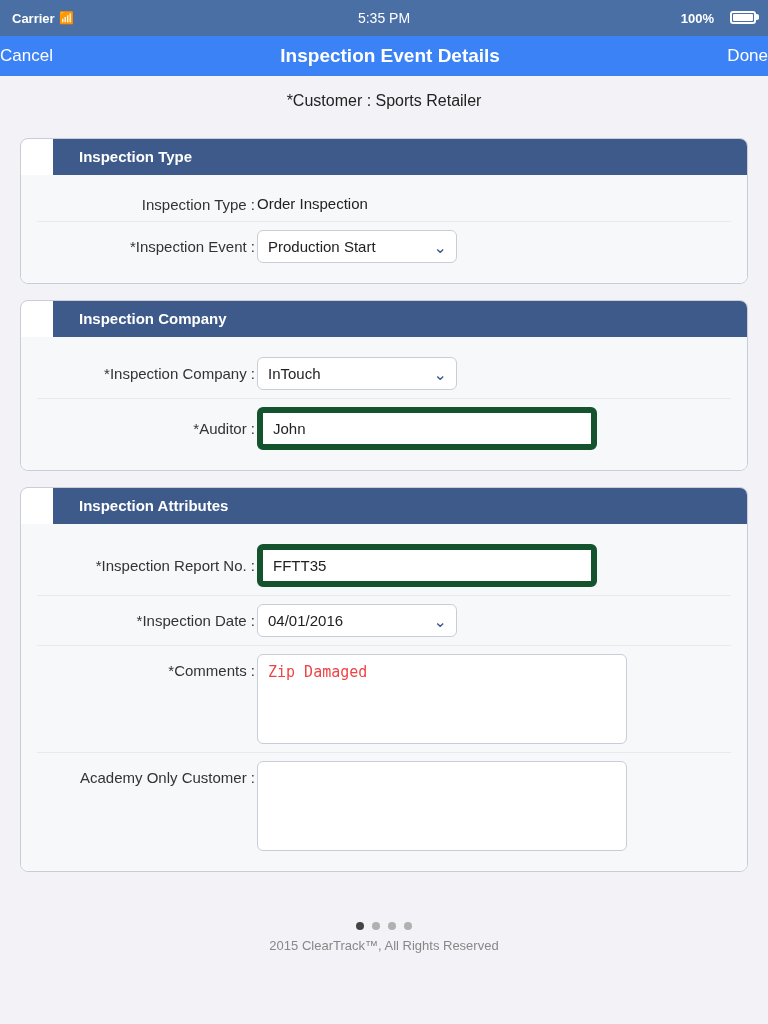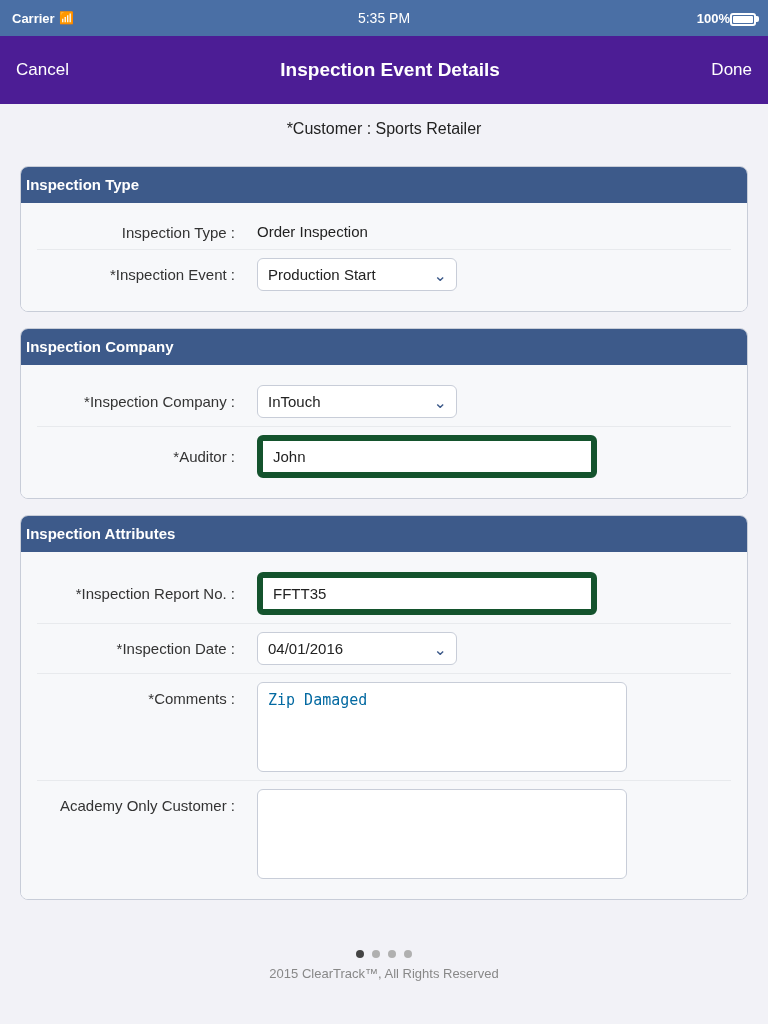--- a/index.html
+++ b/index.html
@@ -19,34 +19,34 @@
       height: 36px;
       display: flex;
       align-items: center;
       justify-content: space-between;
       padding: 0 12px;
       color: #fff;
       font-size: 13px;
       font-weight: 600;
     }
     .status-bar-left { display: flex; align-items: center; gap: 5px; }
-    .status-bar-right { display: flex; align-items: flex-end; gap: 0; }
+    .status-bar-right { display: flex; align-items: flex-start; gap: 16px; }
     .battery-icon { width: 26px; height: 13px; border: 2px solid #fff; border-radius: 3px; position: relative; display: inline-flex; align-items: center; padding: 1px; }
     .battery-icon::after { content: ''; position: absolute; right: -5px; top: 50%; transform: translateY(-50%); width: 3px; height: 6px; background: #fff; border-radius: 0 2px 2px 0; }
     .battery-fill { background: #fff; height: 100%; width: 100%; border-radius: 1px; }
     .wifi-icon { font-size: 12px; }
 
     
     .nav-bar {
-      background: #4c1d95;
-      height: 68px;
+      background: #3b82f6;
+      height: 40px;
       display: flex;
       align-items: center;
       justify-content: space-between;
-      padding: 0 16px;
+      padding: 0 0;
     }
     .nav-cancel, .nav-done {
       color: #fff;
       font-size: 17px;
       cursor: pointer;
       padding: 4px 0;
     }
     .nav-title {
       color: #fff;
       font-size: 19px;
@@ -70,21 +70,22 @@
     
     .section-card {
       background: #fff;
       border: 1px solid #c8cdd8;
       border-radius: 8px;
       margin-bottom: 16px;
       overflow: hidden;
     }
     .section-header {
       background: #3d5a8a;
-      padding: 9px 5px;
+      padding: 9px 26px;
+      margin-left: 32px;
     }
     .section-header-title {
       color: #fff;
       font-size: 15px;
       font-weight: 600;
     }
     .section-body {
       background: #f7f8fa;
       padding: 12px 16px;
     }
@@ -94,21 +95,21 @@
       display: flex;
       align-items: center;
       padding: 8px 0;
       border-bottom: 1px solid #e8eaed;
     }
     .form-row:last-child { border-bottom: none; }
     .form-label {
       text-align: right;
       width: 220px;
       min-width: 220px;
-      padding-right: 22px;
+      padding-right: 2px;
       font-size: 15px;
       color: #333;
     }
     .form-control-wrap {
       flex: 1;
     }
 
     
     .form-input {
       width: 100%;
@@ -153,21 +154,21 @@
     
     .form-textarea {
       width: 100%;
       max-width: 370px;
       min-height: 90px;
       padding: 8px 10px;
       border: 1px solid #c8cdd8;
       border-radius: 6px;
       font-size: 15px;
       background: #fff;
-      color: #0369a1;
+      color: #ef4444;
       resize: none;
       outline: none;
       vertical-align: top;
     }
 
     
     .form-row.align-top {
       align-items: flex-start;
     }
     .form-row.align-top .form-label {

